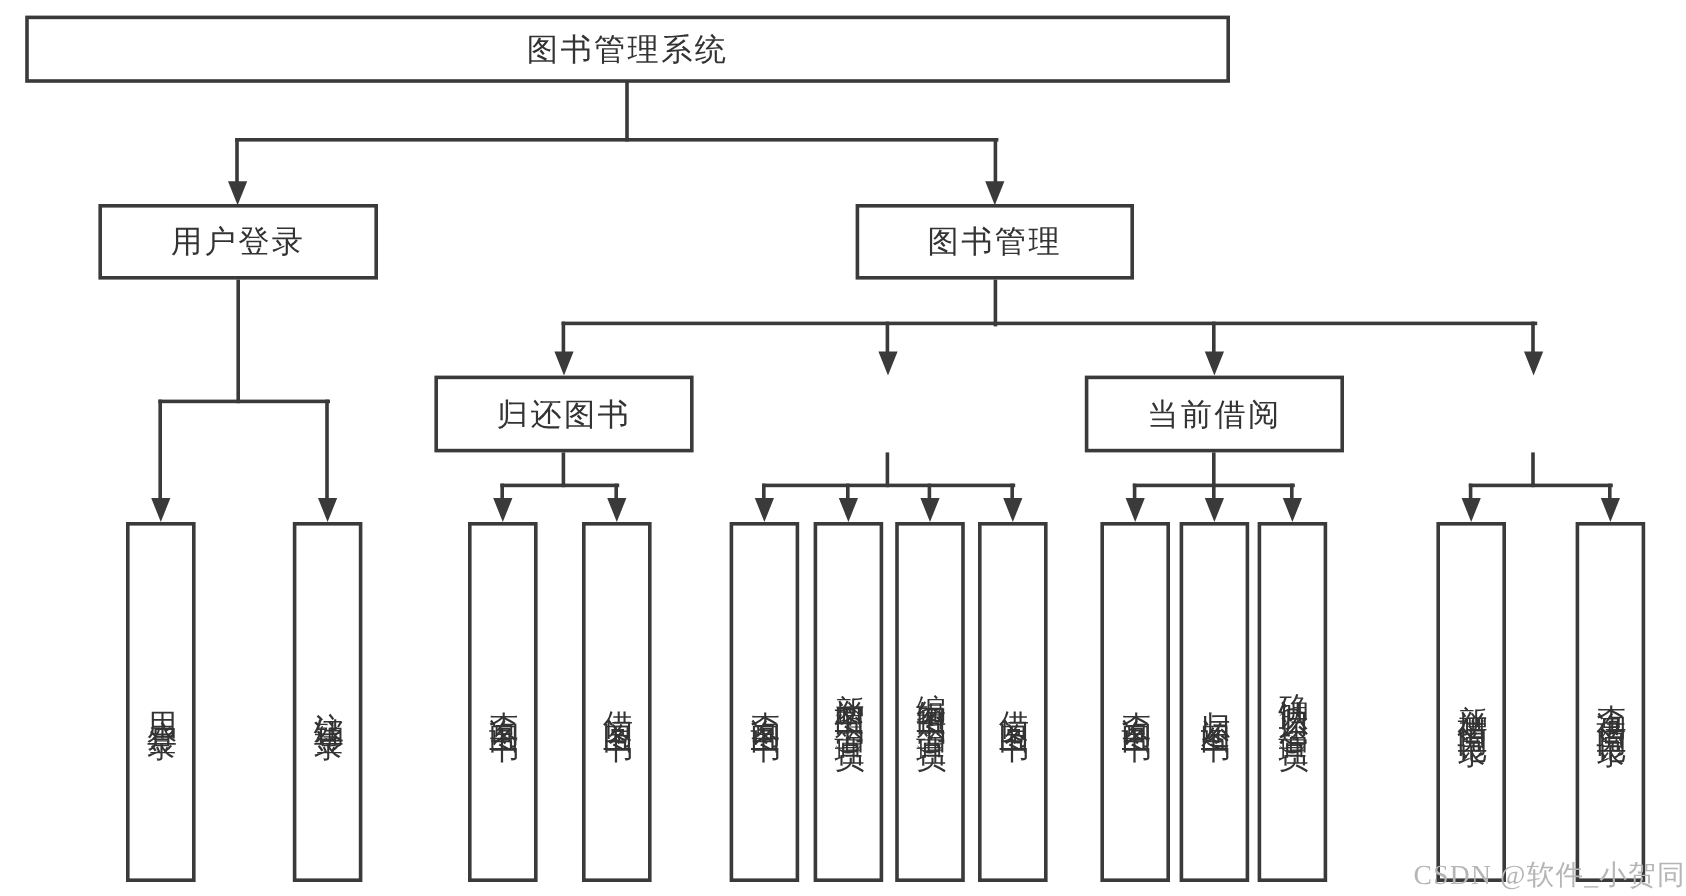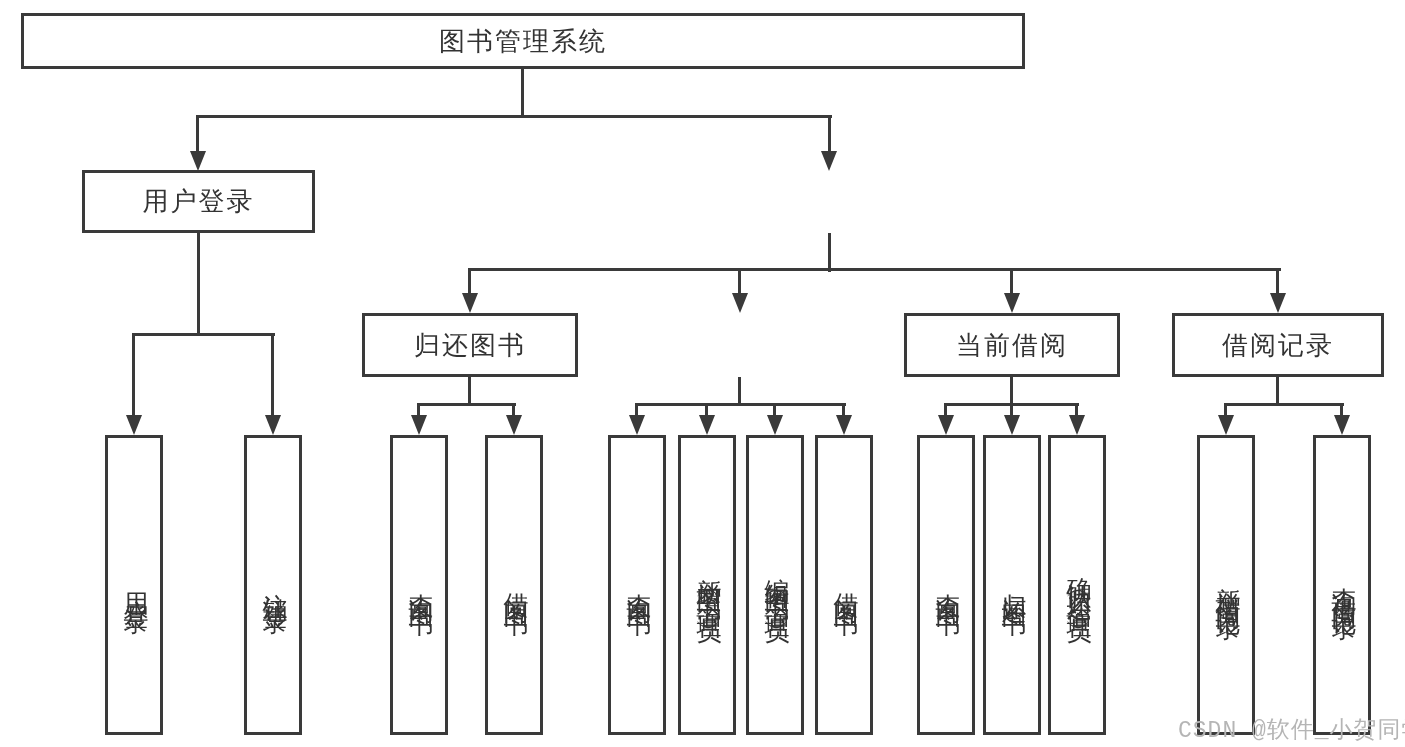--- a/index.html
+++ b/index.html
@@ -1,18 +1,18 @@
 <!DOCTYPE html>
 <html><head>
 <meta charset="utf-8">
 <style>
   html,body{margin:0;padding:0;background:#ffffff;}
   .canvas{
     position:relative;width:1405px;height:747px;background:#ffffff;
-    font-family:Liberation Mono, monospace;overflow:hidden;
+    font-family:Liberation Serif, serif;overflow:hidden;
   }
   .node{
     position:absolute;box-sizing:border-box;border:3px solid #3a3a3a;background:#ffffff;
     display:flex;align-items:center;justify-content:center;
     font-size:26px;color:#333333;letter-spacing:2px;white-space:nowrap;
   }
   .leaf{
     writing-mode:vertical-rl;text-orientation:mixed;
     font-size:25px;letter-spacing:6px;line-height:1;white-space:normal;
   }
@@ -36,20 +36,21 @@
   <div class="node" style="left:21px;top:13px;width:1004px;height:56px;">图书管理系统</div>
 
   <i class="vl" style="left:521px;top:67px;height:51px;"></i>
   <i class="hl" style="left:196px;top:115px;width:636px;"></i>
   <i class="vl" style="left:196px;top:115px;height:39px;"></i>
   <i class="ar" style="left:190px;top:151px;"></i>
   <i class="vl" style="left:828px;top:115px;height:39px;"></i>
   <i class="ar" style="left:821px;top:151px;"></i>
 
   <div class="node" style="left:82px;top:170px;width:233px;height:63px;">用户登录</div>
+  <div class="node" style="left:713px;top:170px;width:232px;height:63px;">图书管理</div>
 
   <i class="vl" style="left:197px;top:233px;height:103px;"></i>
   <i class="hl" style="left:132px;top:333px;width:143px;"></i>
   <i class="vl" style="left:132px;top:333px;height:86px;"></i>
   <i class="ar" style="left:126px;top:415px;"></i>
   <i class="vl" style="left:271px;top:333px;height:86px;"></i>
   <i class="ar" style="left:265px;top:415px;"></i>
 
   <i class="vl" style="left:828px;top:233px;height:39px;"></i>
   <i class="hl" style="left:468px;top:268px;width:813px;"></i>
@@ -57,21 +58,20 @@
   <i class="ar" style="left:462px;top:293px;"></i>
   <i class="vl" style="left:738px;top:268px;height:29px;"></i>
   <i class="ar" style="left:732px;top:293px;"></i>
   <i class="vl" style="left:1010px;top:268px;height:29px;"></i>
   <i class="ar" style="left:1004px;top:293px;"></i>
   <i class="vl" style="left:1276px;top:268px;height:29px;"></i>
   <i class="ar" style="left:1270px;top:293px;"></i>
 
   <div class="node" style="left:362px;top:313px;width:216px;height:64px;">归还图书</div>
   <div class="node" style="left:904px;top:313px;width:216px;height:64px;">当前借阅</div>
-  <div class="node" style="left:1172px;top:313px;width:212px;height:64px;">借阅记录</div>
 
   <i class="vl" style="left:468px;top:377px;height:29px;"></i>
   <i class="hl" style="left:417px;top:403px;width:99px;"></i>
   <i class="vl" style="left:417px;top:403px;height:16px;"></i>
   <i class="ar" style="left:411px;top:415px;"></i>
   <i class="vl" style="left:512px;top:403px;height:16px;"></i>
   <i class="ar" style="left:506px;top:415px;"></i>
 
   <i class="vl" style="left:738px;top:377px;height:29px;"></i>
   <i class="hl" style="left:635px;top:403px;width:211px;"></i>

